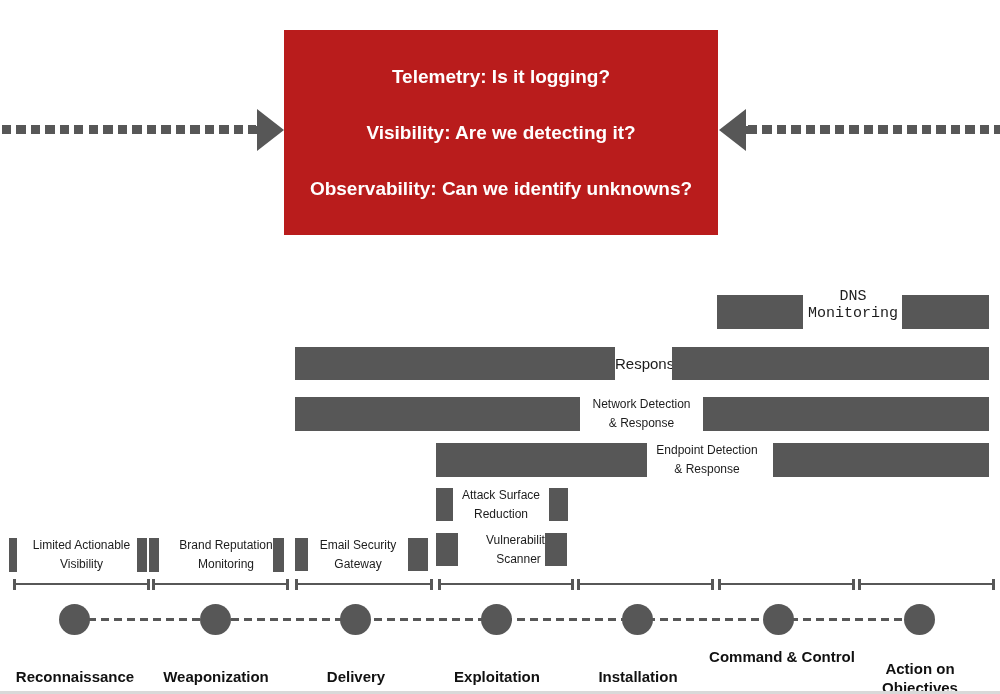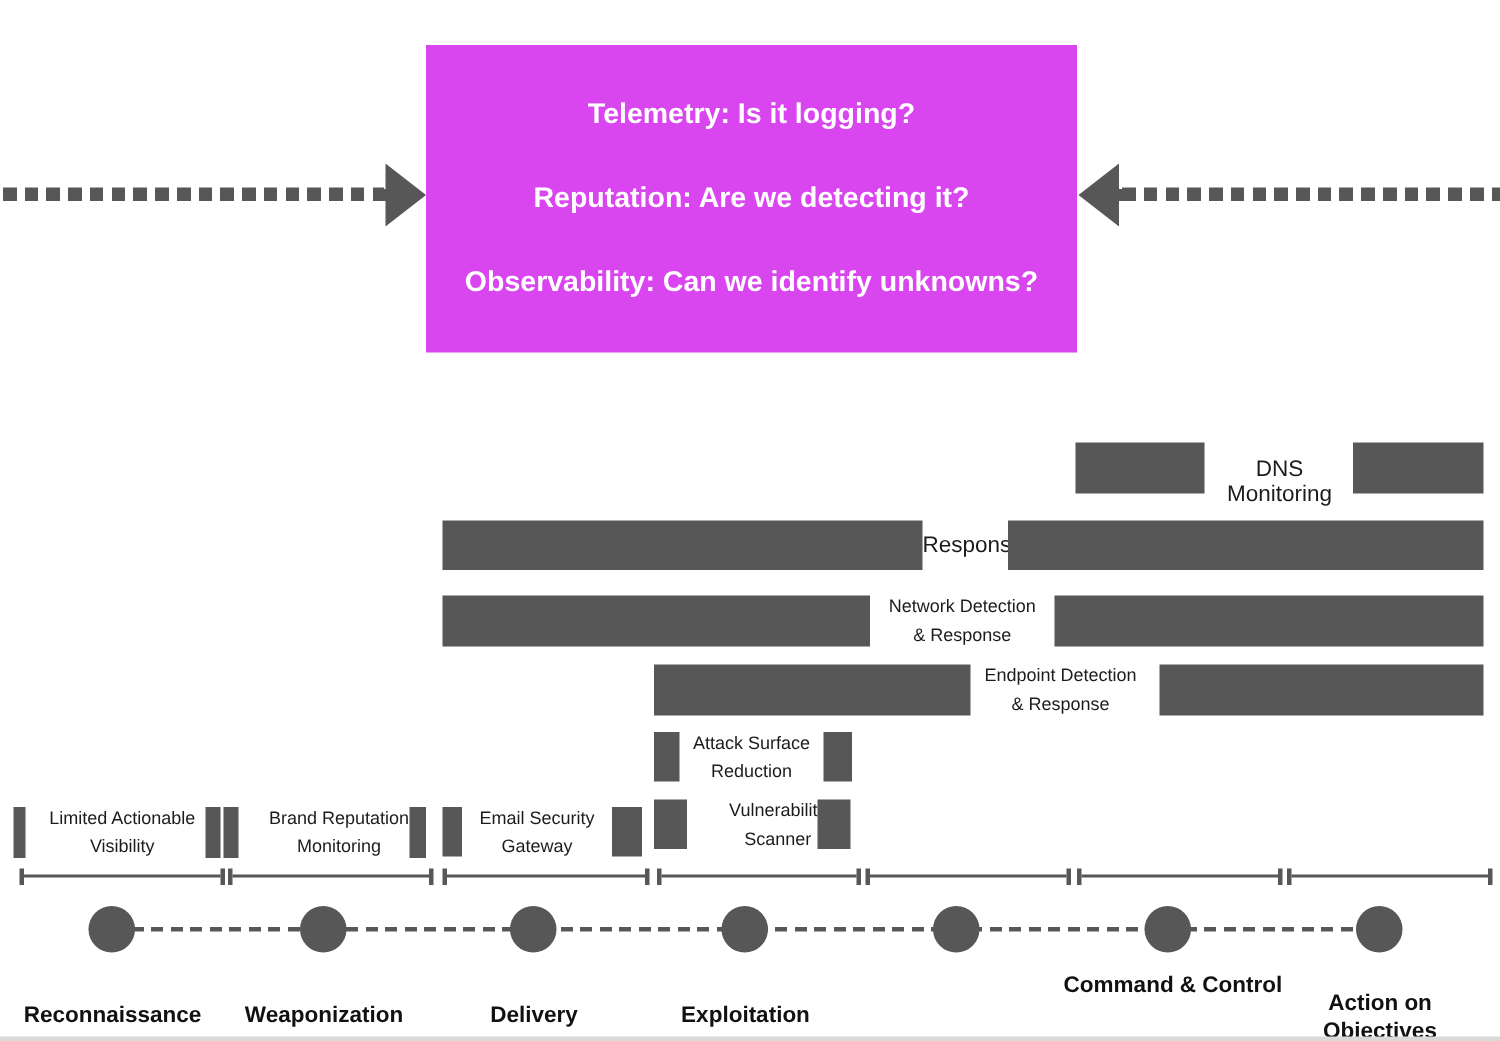--- a/index.html
+++ b/index.html
@@ -3,21 +3,21 @@
 <meta charset="utf-8">
 <style>
   html,body{margin:0;padding:0;background:#ffffff;}
   #canvas{
     position:relative;width:1000px;height:694px;background:#ffffff;overflow:hidden;
     font-family:"Liberation Sans", sans-serif;
   }
   
   .center-box{
     position:absolute;left:284px;top:30px;width:434px;height:205px;
-    background:#d946ef;display:flex;flex-direction:column;justify-content:center;
+    background:#b91c1c;display:flex;flex-direction:column;justify-content:center;
     align-items:center;gap:30px;
   }
   .center-box .line{
     color:#ffffff;font-weight:bold;font-size:19px;line-height:26px;text-align:center;
     white-space:pre-line;
   }
   
   .dashline{
     position:absolute;height:9px;top:125px;
     background:repeating-linear-gradient(90deg,#575757 0 9px,transparent 9px 14.5px);
@@ -59,26 +59,26 @@
 
   <div class="dashline left"></div>
   <div class="arrowstub" style="left:249px;"></div>
   <div class="arrowhead left"></div>
   <div class="dashline right"></div>
   <div class="arrowstub" style="left:743px;"></div>
   <div class="arrowhead right"></div>
 
   <div class="center-box">
     <div class="line">Telemetry: Is it logging?</div>
-    <div class="line">Reputation: Are we detecting it?</div>
+    <div class="line">Visibility: Are we detecting it?</div>
     <div class="line">Observability: Can we identify unknowns?</div>
   </div>
 
   <div class="bar" style="left:717px;top:295px;width:86px;height:34px;"></div>
-  <div class="cap-label one" style="left:803px;top:304px;width:100px;">DNS Monitoring</div>
+  <div class="cap-label one" style="left:803px;top:288px;width:100px;font-family:Liberation Mono, monospace;">DNS Monitoring</div>
   <div class="bar" style="left:902px;top:295px;width:87px;height:34px;"></div>
 
   <div class="bar" style="left:295px;top:347px;width:320px;height:33px;"></div>
   <div class="cap-label one" style="left:615px;top:355px;width:58px;">Response</div>
   <div class="bar" style="left:672px;top:347px;width:317px;height:33px;"></div>
 
   <div class="bar" style="left:295px;top:397px;width:285px;height:34px;"></div>
   <div class="cap-label" style="left:580px;top:395px;width:123px;">Network Detection
 &amp; Response</div>
   <div class="bar" style="left:703px;top:397px;width:286px;height:34px;"></div>
@@ -127,18 +127,19 @@
   <div class="node" style="left:340px;"></div>
   <div class="node" style="left:481px;"></div>
   <div class="node" style="left:622px;"></div>
   <div class="node" style="left:763px;"></div>
   <div class="node" style="left:904px;"></div>
 
   <div class="phase-label" style="left:-5px;top:668px;width:160px;">Reconnaissance</div>
   <div class="phase-label" style="left:136px;top:668px;width:160px;">Weaponization</div>
   <div class="phase-label" style="left:276px;top:668px;width:160px;">Delivery</div>
   <div class="phase-label" style="left:417px;top:668px;width:160px;">Exploitation</div>
+  <div class="phase-label" style="left:558px;top:668px;width:160px;">Installation</div>
   <div class="phase-label" style="left:692px;top:648px;width:180px;">Command &amp; Control</div>
   <div class="phase-label" style="left:840px;top:660px;width:160px;">Action on
 Objectives</div>
 
   <div class="bottom-edge"></div>
 </div>
 
 </body></html>

